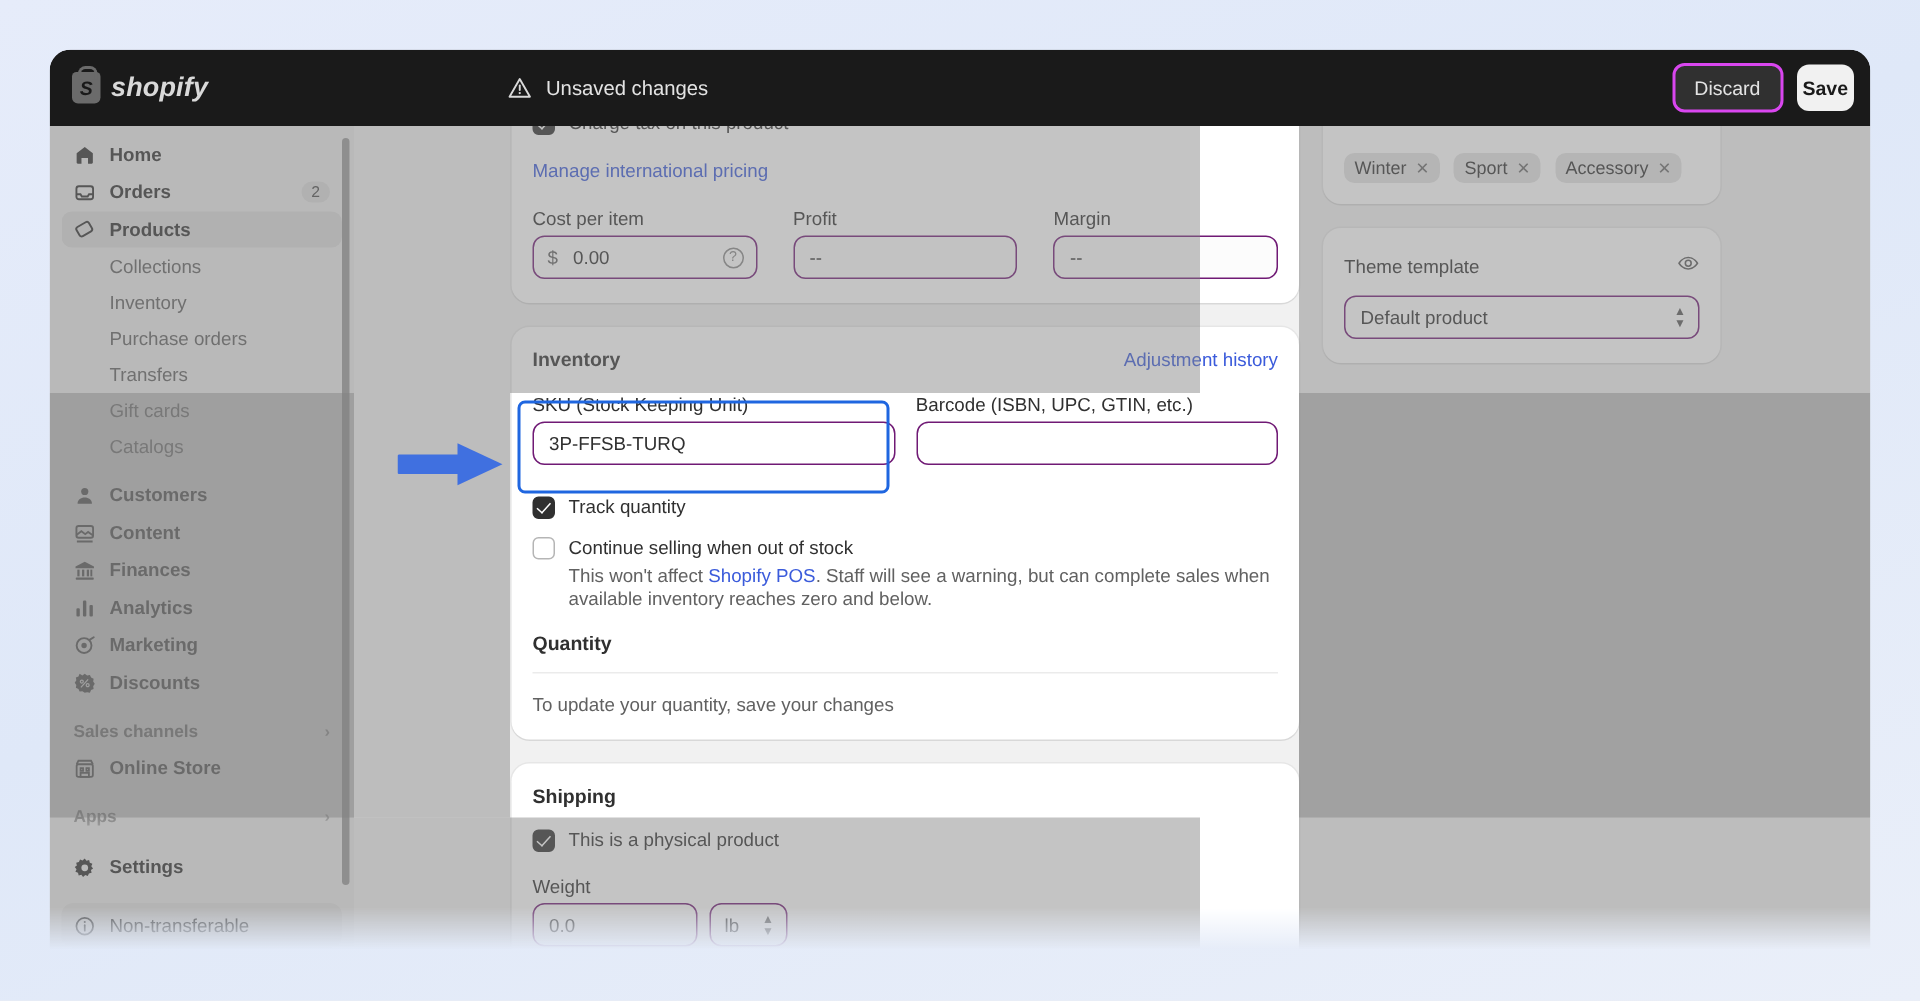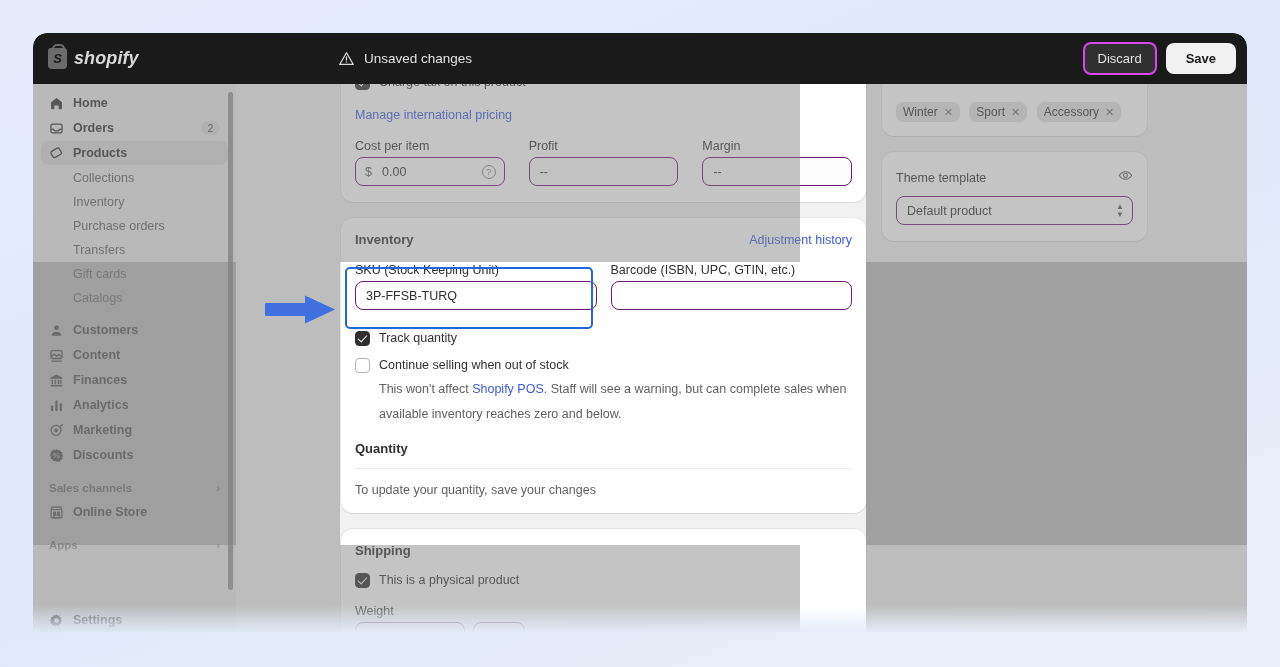--- a/index.html
+++ b/index.html
@@ -54,21 +54,21 @@
   .unsaved-text { color: #e3e3e3; font-size: 13.5px; }
 
   .topbar-actions { display: flex; align-items: center; gap: 9px; }
   .btn-discard {
     background: #303030; color: #e3e3e3; border: 2px solid #d946ef;
     border-radius: 8px; padding: 7px 13px; font-size: 13px; cursor: pointer;
     font-family: inherit;
   }
   .btn-save {
     background: #f1f1f1; color: #1a1a1a; border: none;
-    border-radius: 8px; padding: 8px 20px; font-size: 13px; font-weight: 600;
+    border-radius: 8px; padding: 8px 4px; font-size: 13px; font-weight: 600;
     cursor: pointer; font-family: inherit;
   }
 
   
   #body-row { display: flex; height: 549px; position: relative; }
 
   
   #sidebar {
     width: 203px; flex: 0 0 203px;
     background: #ebebeb;
@@ -180,21 +180,21 @@
     border: 1.4px solid #b5b5b5; background: #fff; margin-top: 1px;
     cursor: pointer; position: relative;
   }
   .chk.on { background: #303030; border-color: #303030; }
   .chk.on::after {
     content: ""; position: absolute; left: 4px; top: 1px;
     width: 4px; height: 8px; border: solid #fff; border-width: 0 1.8px 1.8px 0;
     transform: rotate(42deg);
   }
   .chk-label { font-size: 12.5px; color: #303030; line-height: 16px; }
-  .help-text { font-size: 12.5px; color: #616161; line-height: 25px; margin: 4px 5px 0 24px; }
+  .help-text { font-size: 12.5px; color: #616161; line-height: 15px; margin: 4px 5px 0 24px; }
 
   .divider { height: 1px; background: #ebebeb; margin: 10px 0; }
   .muted { font-size: 12.5px; color: #616161; }
 
   
   .tag {
     display: inline-flex; align-items: center; gap: 6px;
     background: #e3e3e3; border-radius: 7px; padding: 3px 7px;
     font-size: 12px; color: #303030; margin-right: 5px;
   }
@@ -397,20 +397,30 @@
       <div id="sidebar-bottom">
         <div class="nav-item settings">
           <span class="ico">
             <svg width="15" height="15" viewBox="0 0 20 20" fill="#303030">
                 <path d="M10 1.8l1.5 1.9 2.4-.6.6 2.4 2.3 1-1 2.2 1.6 1.9-1.9 1.5.6 2.4-2.4.6-1 2.3-2.2-1L8.5 18.2 7 16.3l-2.4.6L4 14.5l-2.3-1 1-2.2L1.1 9.4l1.9-1.5-.6-2.4 2.4-.6 1-2.3 2.2 1L10 1.8Z"></path>
                 <circle cx="10" cy="10" r="3" fill="#ebebeb"></circle>
               </svg>
           </span>
           <span class="nav-label">Settings</span>
         </div>
+        <div class="nav-item bottom-pill">
+          <span class="ico">
+            <svg width="15" height="15" viewBox="0 0 20 20" fill="none" stroke="#303030" stroke-width="1.5">
+                <circle cx="10" cy="10" r="7.4"></circle>
+                <path d="M10 9v5" stroke-linecap="round"></path>
+                <circle cx="10" cy="6.3" r=".9" fill="#303030" stroke="none"></circle>
+              </svg>
+          </span>
+          <span class="nav-label">Non-transferable</span>
+        </div>
       </div>
 
       <div id="side-scrollbar">
         <div class="thumb"></div>
       </div>
     </nav>
 
     <main id="main">
       <div id="main-inner">
         <div class="content-cols">

